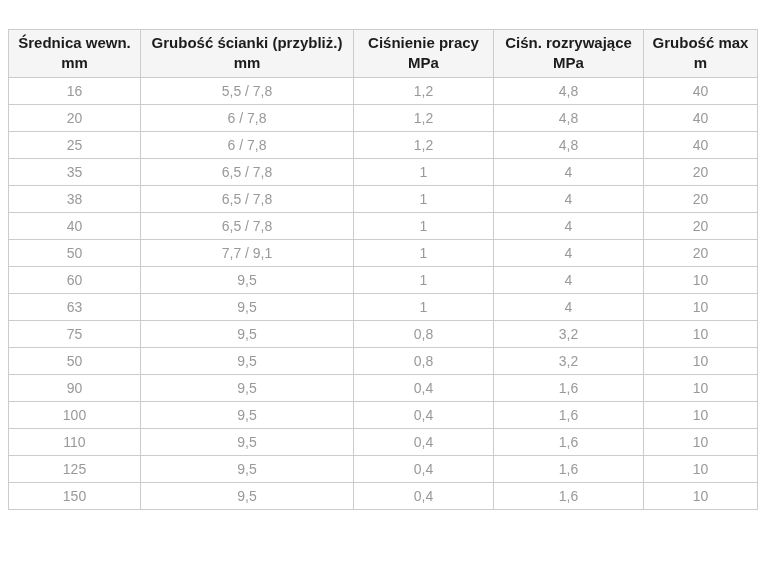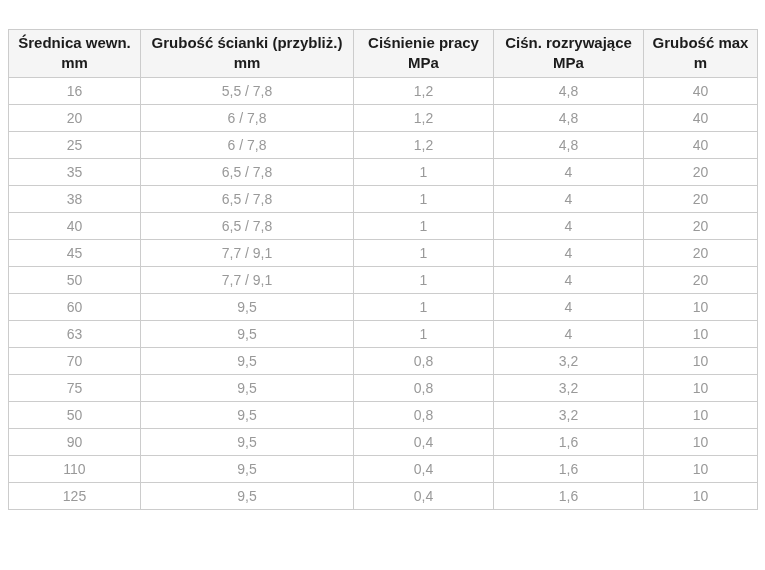--- a/index.html
+++ b/index.html
@@ -127,27 +127,20 @@
           <td>20</td>
         </tr>
         <tr>
           <td>40</td>
           <td>6,5 / 7,8</td>
           <td>1</td>
           <td>4</td>
           <td>20</td>
         </tr>
         <tr>
-          <td>45</td>
-          <td>7,7 / 9,1</td>
-          <td>1</td>
-          <td>4</td>
-          <td>20</td>
-        </tr>
-        <tr>
           <td>50</td>
           <td>7,7 / 9,1</td>
           <td>1</td>
           <td>4</td>
           <td>20</td>
         </tr>
         <tr>
           <td>60</td>
           <td>9,5</td>
           <td>1</td>
@@ -155,56 +148,63 @@
           <td>10</td>
         </tr>
         <tr>
           <td>63</td>
           <td>9,5</td>
           <td>1</td>
           <td>4</td>
           <td>10</td>
         </tr>
         <tr>
-          <td>70</td>
+          <td>75</td>
           <td>9,5</td>
           <td>0,8</td>
           <td>3,2</td>
           <td>10</td>
         </tr>
         <tr>
-          <td>75</td>
+          <td>50</td>
           <td>9,5</td>
           <td>0,8</td>
           <td>3,2</td>
           <td>10</td>
         </tr>
         <tr>
-          <td>50</td>
-          <td>9,5</td>
-          <td>0,8</td>
-          <td>3,2</td>
-          <td>10</td>
-        </tr>
-        <tr>
           <td>90</td>
           <td>9,5</td>
           <td>0,4</td>
           <td>1,6</td>
           <td>10</td>
         </tr>
         <tr>
+          <td>100</td>
+          <td>9,5</td>
+          <td>0,4</td>
+          <td>1,6</td>
+          <td>10</td>
+        </tr>
+        <tr>
           <td>110</td>
           <td>9,5</td>
           <td>0,4</td>
           <td>1,6</td>
           <td>10</td>
         </tr>
         <tr>
           <td>125</td>
+          <td>9,5</td>
+          <td>0,4</td>
+          <td>1,6</td>
+          <td>10</td>
+        </tr>
+        <tr>
+          <td>150</td>
           <td>9,5</td>
           <td>0,4</td>
           <td>1,6</td>
           <td>10</td>
         </tr>
       </tbody>
   </table>
 </div>
 
 </body></html>

